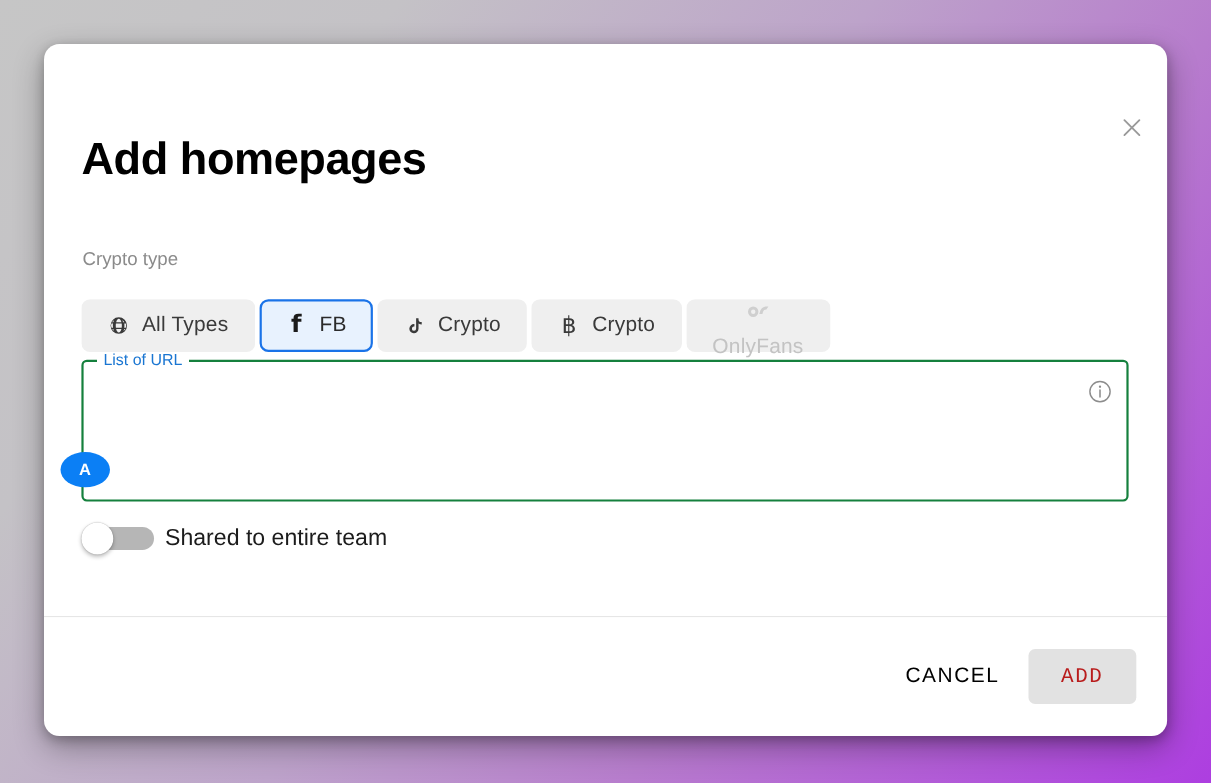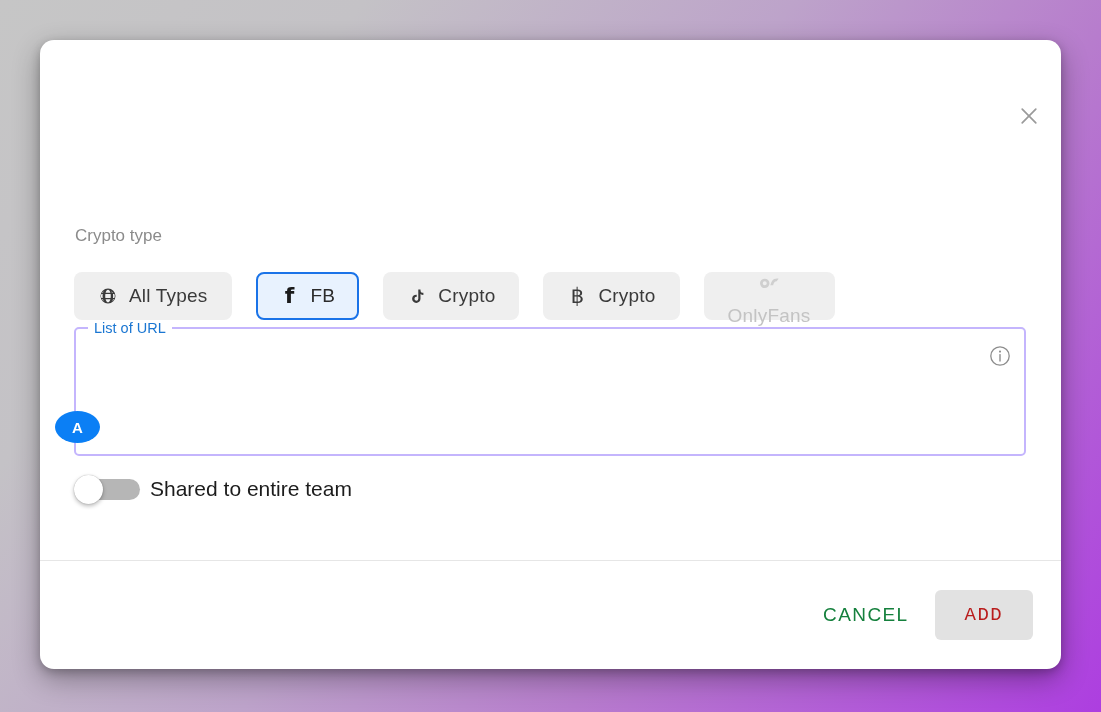--- a/index.html
+++ b/index.html
@@ -76,21 +76,21 @@
     color: #8b8b8b;
     line-height: 1;
   }
 
   
   #type-chips {
     position: absolute;
     left: 34px;
     top: 232px;
     display: flex;
-    gap: 24px;
+    gap: 4px;
   }
   .chip {
     height: 48px;
     display: flex;
     align-items: center;
     gap: 11px;
     padding: 0 22px;
     border-radius: 8px;
     background: #efefef;
     border: 2px solid transparent;
@@ -142,21 +142,21 @@
     left: 34px;
     top: 281px;
     width: 952px;
     height: 135px;
   }
   #url-fieldset {
     position: absolute;
     inset: 0;
     margin: 0;
     padding: 0;
-    border: 2px solid #c4b5fd;
+    border: 2px solid #15803d;
     border-radius: 5px;
     box-sizing: border-box;
     background: #ffffff;
   }
   #url-fieldset > legend {
     margin-left: 12px;
     padding: 0 6px;
     font-size: 14.5px;
     color: #1a76d2;
     line-height: 1;
@@ -266,21 +266,21 @@
     gap: 10px;
     padding-right: 28px;
     box-sizing: border-box;
   }
   .btn-text {
     border: none;
     background: transparent;
     font-family: "Liberation Sans", sans-serif;
     font-size: 19px;
     letter-spacing: 1.4px;
-    color: #15803d;
+    color: #000000;
     padding: 12px 16px;
     border-radius: 6px;
     cursor: pointer;
   }
   .btn-filled {
     border: none;
     font-family: Liberation Mono, monospace;
     font-size: 19px;
     letter-spacing: 1.4px;
     color: #b91c1c;
@@ -296,20 +296,21 @@
 <div id="dialog">
 
   <button id="close-btn" aria-label="close">
     <svg width="20" height="20" viewBox="0 0 20 20">
       <path d="M3.2 3.2 L16.8 16.8 M16.8 3.2 L3.2 16.8" stroke="#9a9a9a" stroke-width="1.7" fill="none" stroke-linecap="round"></path>
     </svg>
   </button>
 
   <div class="dlg-body">
 
+    <h1 class="dlg-title">Add homepages</h1>
 
     <div class="field-caption">Crypto type</div>
 
     <div id="type-chips">
 
       <div class="chip">
         <span class="chip-ico">
           <svg width="18" height="18" viewBox="0 0 24 24" fill="#3a3a3a">
             <path d="M12 2a10 10 0 1 0 0 20 10 10 0 0 0 0-20zm0 1.6c1.3 0 2.6 1.6 3.2 4.2H8.8C9.4 5.2 10.7 3.6 12 3.6zM6.4 5.5A11.6 11.6 0 0 0 5.3 7.8H3.9a8.5 8.5 0 0 1 2.5-2.3zM3.2 9.4h1.8A16 16 0 0 0 4.8 12c0 .9.1 1.8.2 2.6H3.2A8.4 8.4 0 0 1 2.6 12c0-.9.2-1.8.6-2.6zm.7 6.8h1.4c.3.8.7 1.6 1.1 2.3a8.5 8.5 0 0 1-2.5-2.3zM12 20.4c-1.3 0-2.6-1.6-3.2-4.2h6.4c-.6 2.6-1.9 4.2-3.2 4.2zm3.5-5.8h-7A14 14 0 0 1 8.3 12c0-.9.1-1.8.2-2.6h7c.1.8.2 1.7.2 2.6s-.1 1.8-.2 2.6zm2.1 3.9c.4-.7.8-1.5 1.1-2.3h1.4a8.5 8.5 0 0 1-2.5 2.3zm2.8-3.9h-1.8c.1-.8.2-1.7.2-2.6s-.1-1.8-.2-2.6h1.8c.4.8.6 1.7.6 2.6s-.2 1.8-.6 2.6zm-1.7-6.8h-1.4a11.6 11.6 0 0 0-1.1-2.3 8.5 8.5 0 0 1 2.5 2.3z"></path>
           </svg>

